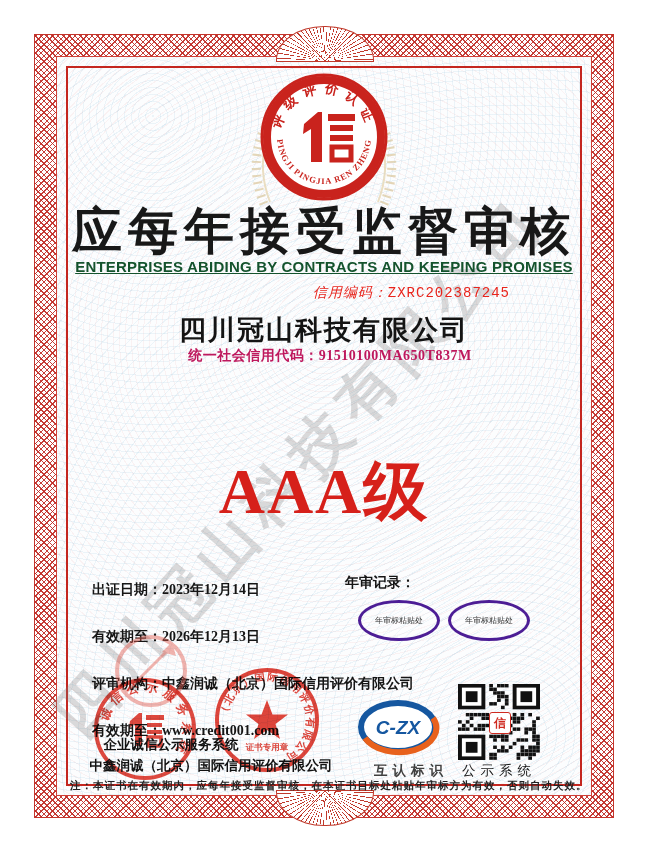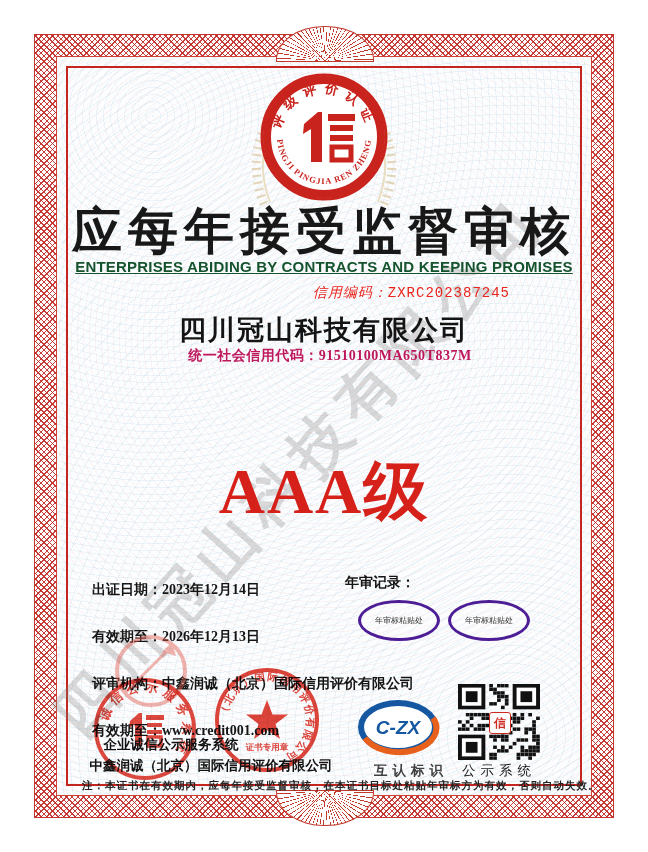--- a/index.html
+++ b/index.html
@@ -124,21 +124,21 @@
     background:#fff; border:1.5px solid #cf2a20; border-radius:3px;
     display:flex; align-items:center; justify-content:center;
     font-size:12px; font-weight:bold; color:#cf2a20;
   }
   .qr-label{
     position:absolute; left:444px; top:762px; width:110px; text-align:center;
     font-size:13.5px; font-weight:normal; color:#151515; letter-spacing:5px;
   }
   .note{
     position:absolute; left:70px; top:779px; width:510px; text-align:center;
-    font-size:10.5px; font-weight:bold; color:#222; letter-spacing:1px; white-space:nowrap;margin-left:12px;
+    font-size:10.5px; font-weight:bold; color:#222; letter-spacing:1px; white-space:nowrap;
   }
 </style>
 </head>
 <body>
 
 <div class="page">
 
   <div class="band"></div>
   <div class="paper"></div>
   <div class="fan fan-top"></div>

